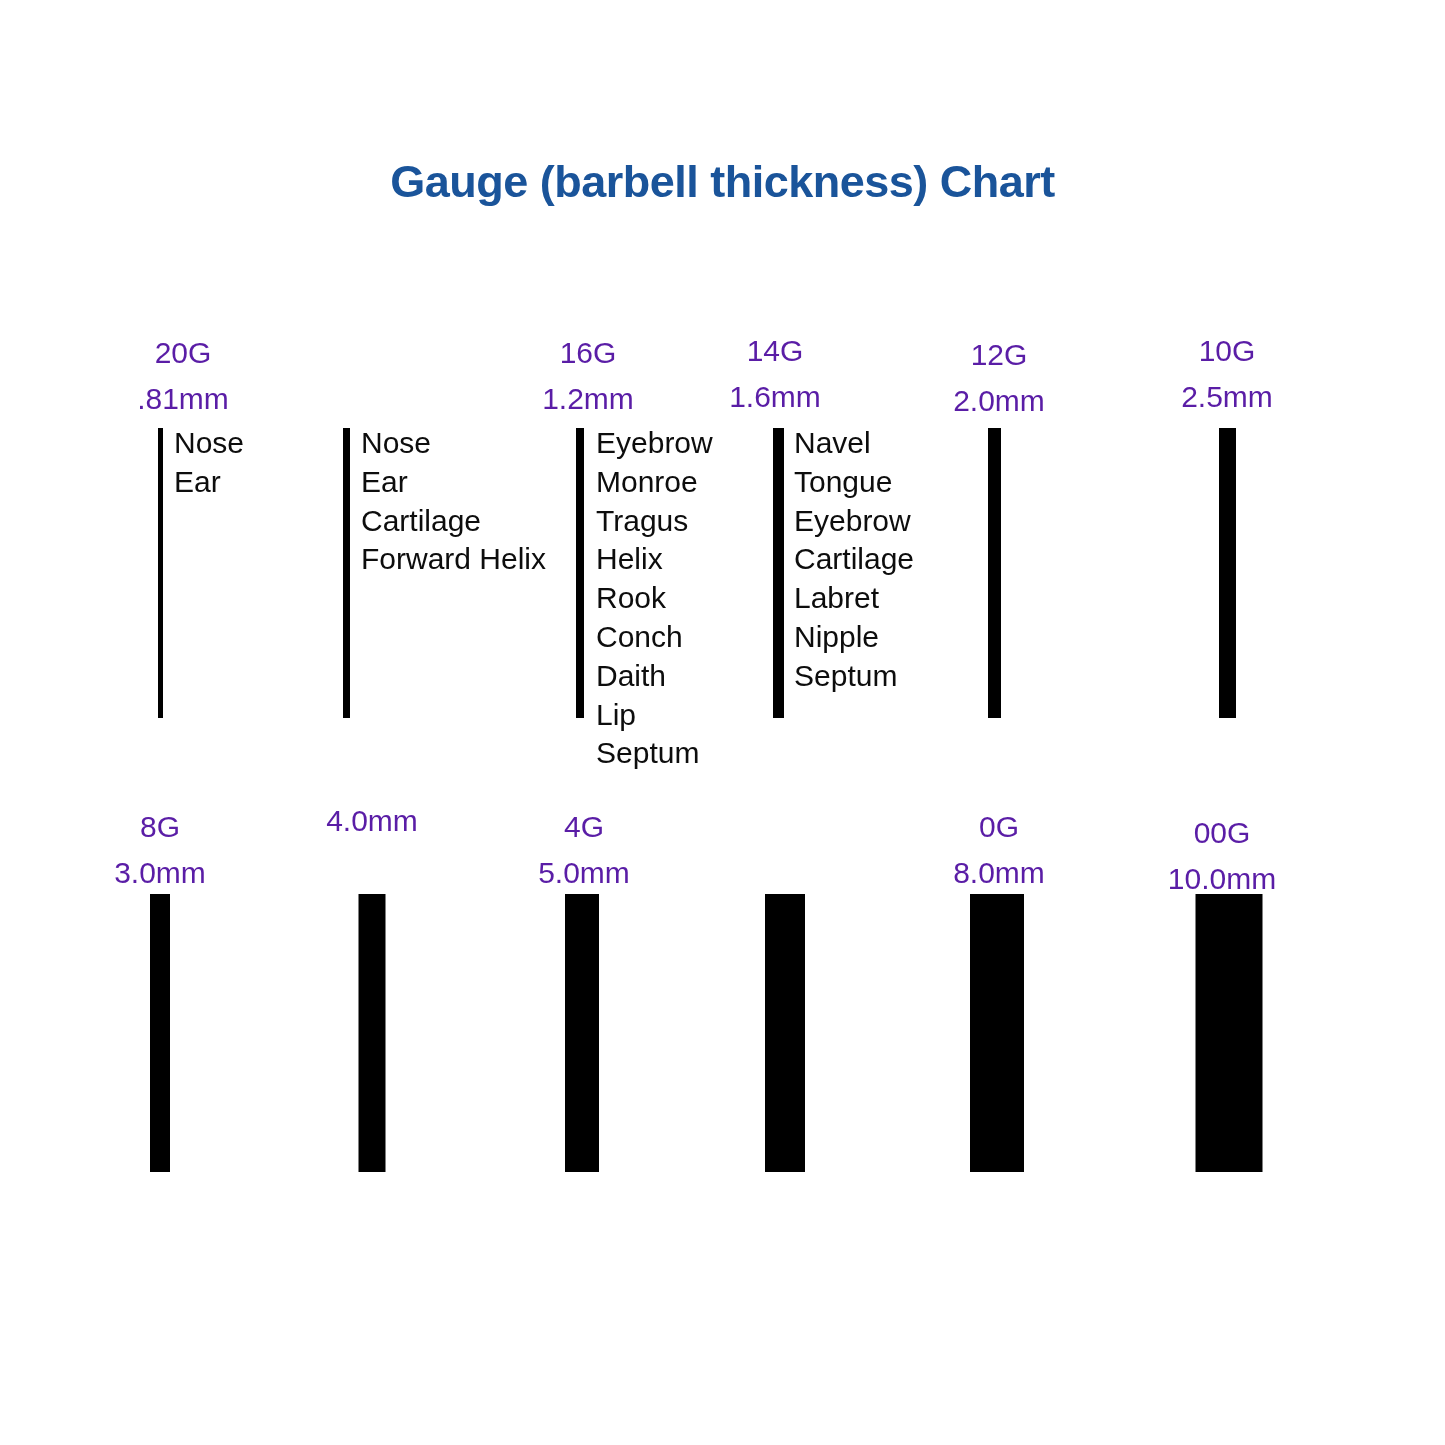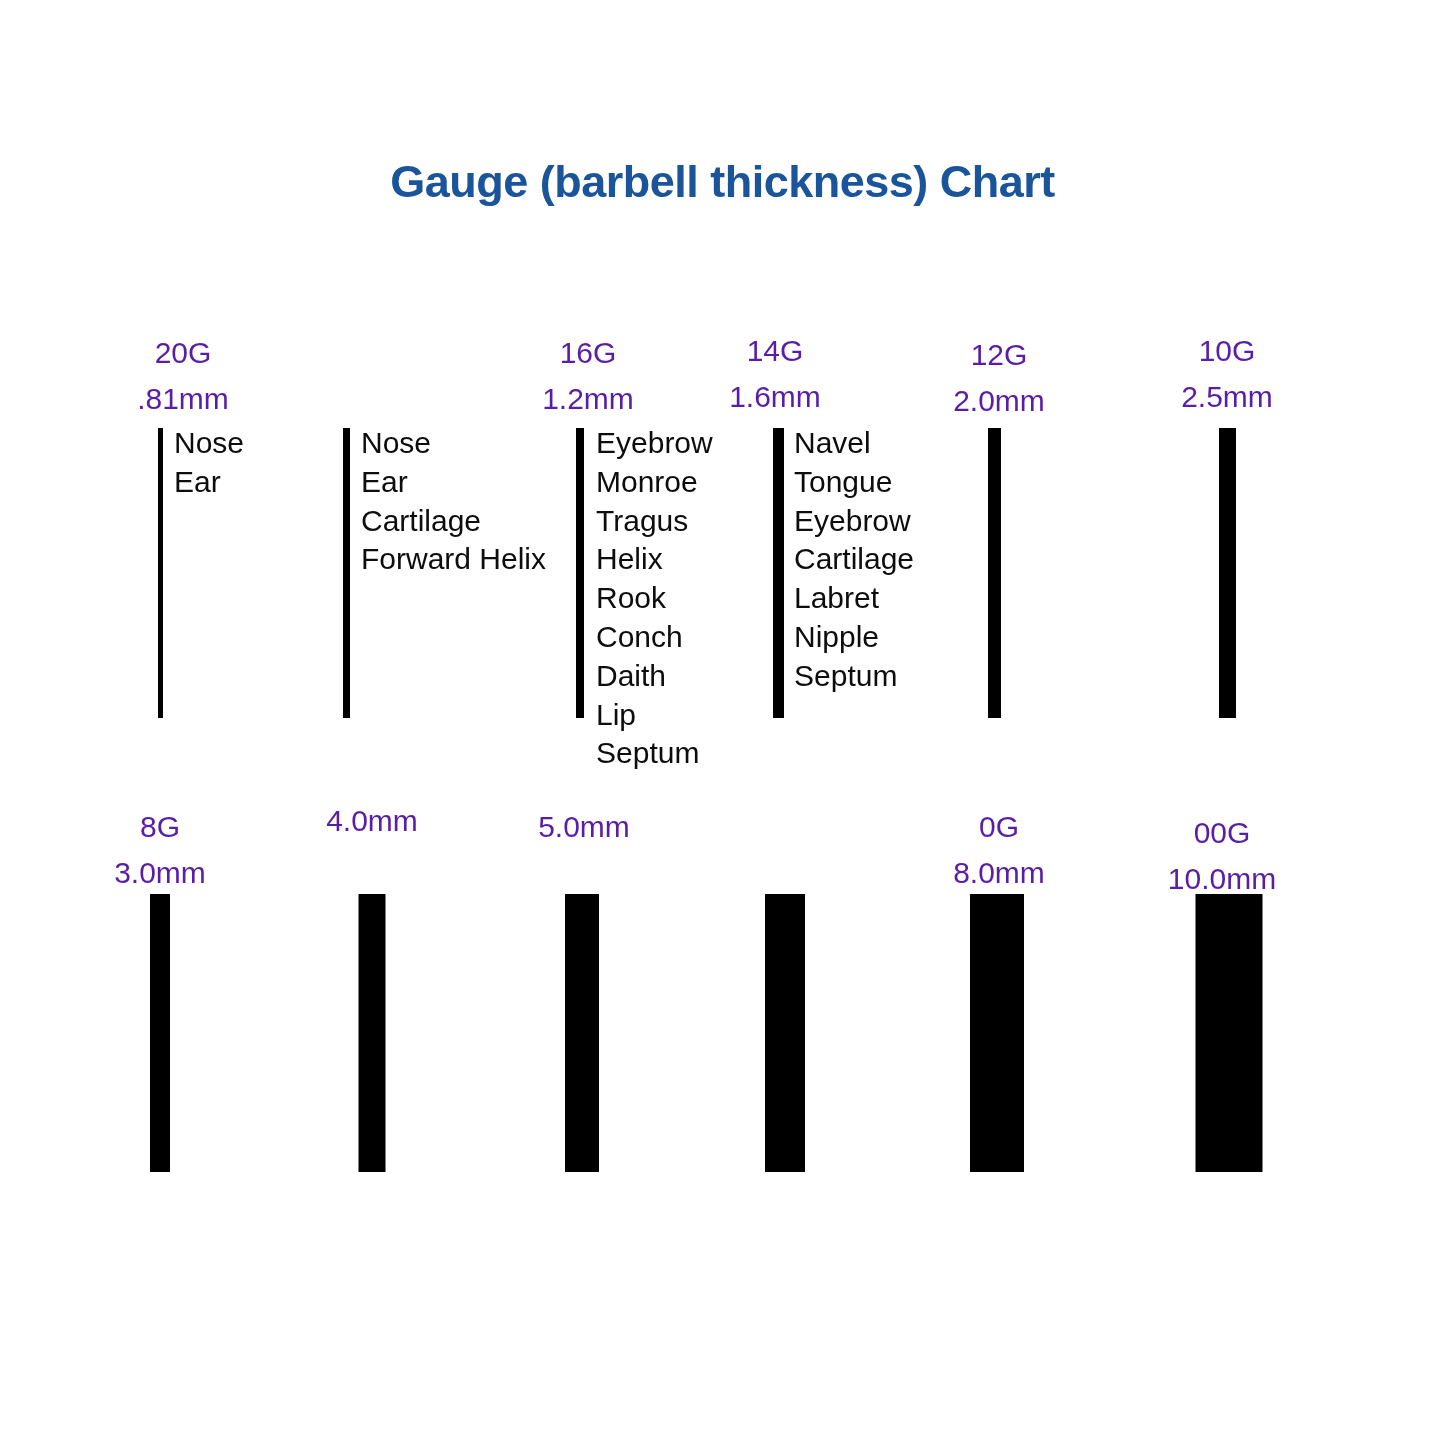--- a/index.html
+++ b/index.html
@@ -128,20 +128,21 @@
     <div>3.0mm</div>
   </div>
   <div class="bar b" style="left: 160px; width: 20px;"></div>
 
   <div class="hdr" style="left:252px; top:798px;">
     <div>4.0mm</div>
   </div>
   <div class="bar b" style="left: 372px; width: 27px;"></div>
 
   <div class="hdr" style="left:464px; top:804px;">
+    <div>4G</div>
     <div>5.0mm</div>
   </div>
   <div class="bar b" style="left: 582px; width: 34px;"></div>
 
   <div class="bar b" style="left: 785px; width: 40px;"></div>
 
   <div class="hdr" style="left:879px; top:804px;text-align:center;">
     <div>0G</div>
     <div>8.0mm</div>
   </div>

